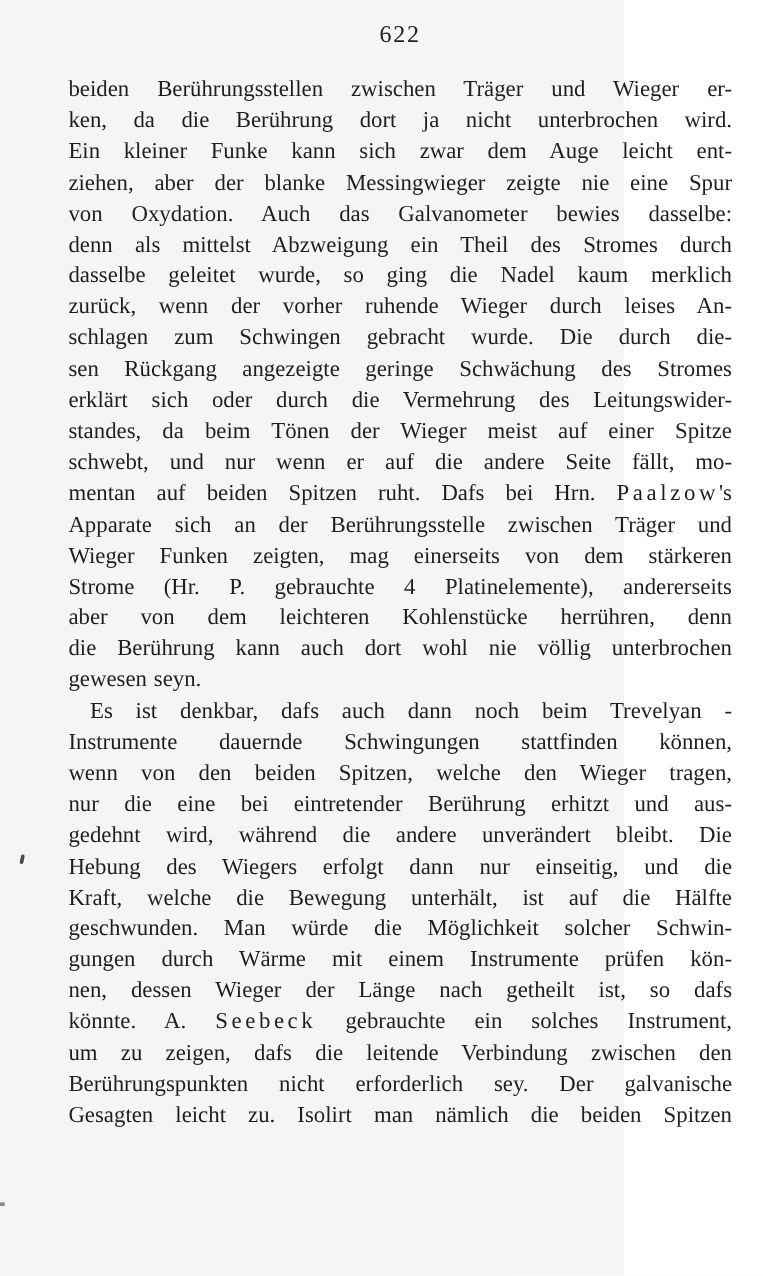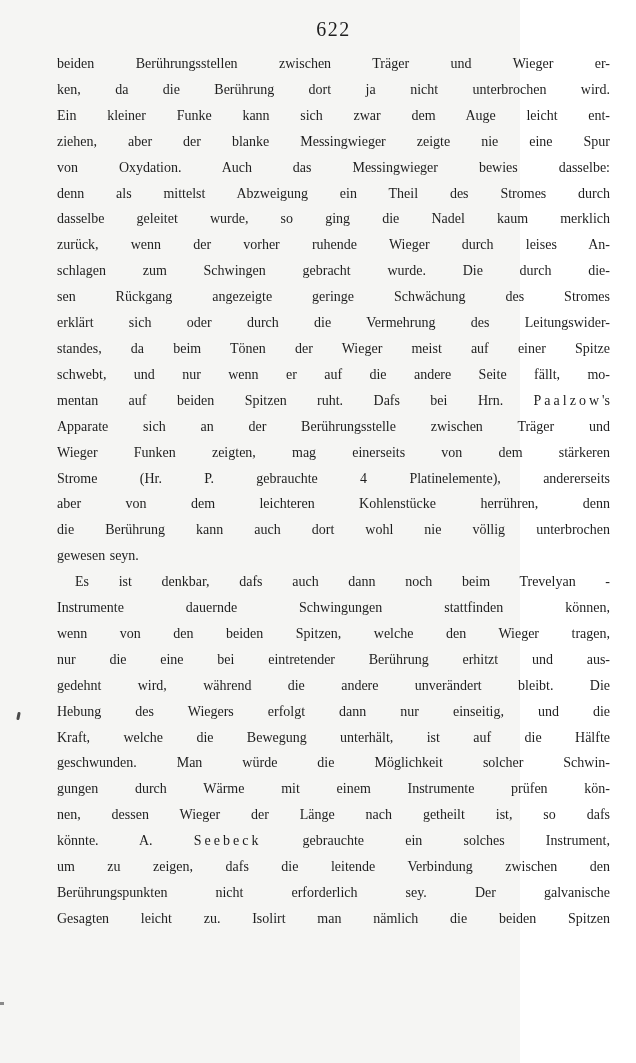--- a/index.html
+++ b/index.html
@@ -21,24 +21,24 @@
     position: absolute;
     top: 18px;
     left: 57px;
     width: 553px;
     text-align: center;
     font-size: 20px;
     letter-spacing: 1.5px;
   }
   .text-block {
     position: absolute;
-    top: 51px;
+    top: 62px;
     left: 57px;
     width: 553px;
-    font-size: 14px;
+    font-size: 19px;
     line-height: 25.9px;
   }
   .paragraph { margin: 0; }
   .line {
     text-align: justify;
     text-align-last: justify;
     word-spacing: 1px;
   }
   .line.no-justify-last {
     text-align-last: left;
@@ -73,21 +73,21 @@
 <body>
 
 <div class="page" style="background: rgb(245, 245, 243); color: rgb(30, 30, 30);">
   <div class="page-number">622</div>
   <div class="text-block">
       <div class="paragraph">
         <div class="line">beiden Berührungsstellen zwischen Träger und Wieger er-</div>
         <div class="line">ken, da die Berührung dort ja nicht unterbrochen wird.</div>
         <div class="line">Ein kleiner Funke kann sich zwar dem Auge leicht ent-</div>
         <div class="line">ziehen, aber der blanke Messingwieger zeigte nie eine Spur</div>
-        <div class="line">von Oxydation.  Auch das Messingwieger bewies dasselbe:</div>
+        <div class="line">von Oxydation.  Auch das Galvanometer bewies dasselbe:</div>
         <div class="line">denn als mittelst Abzweigung ein Theil des Stromes durch</div>
         <div class="line">dasselbe geleitet wurde, so ging die Nadel kaum merklich</div>
         <div class="line">zurück, wenn der vorher ruhende Wieger durch leises An-</div>
         <div class="line">schlagen zum Schwingen gebracht wurde.  Die durch die-</div>
         <div class="line">sen Rückgang angezeigte geringe Schwächung des Stromes</div>
         <div class="line">erklärt sich oder durch die Vermehrung des Leitungswider-</div>
         <div class="line">standes, da beim Tönen der Wieger meist auf einer Spitze</div>
         <div class="line">schwebt, und nur wenn er auf die andere Seite fällt, mo-</div>
         <div class="line">mentan auf beiden Spitzen ruht.  Dafs bei Hrn. <span class="sperr">Paalzow</span>'s</div>
         <div class="line">Apparate sich an der Berührungsstelle zwischen Träger und</div>

